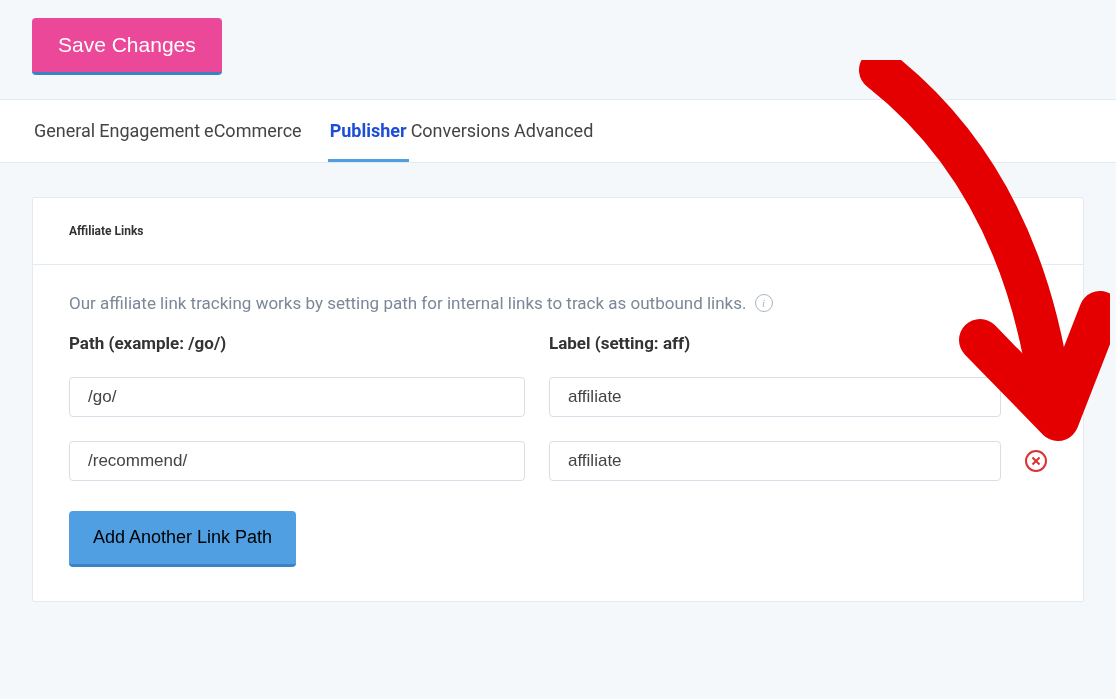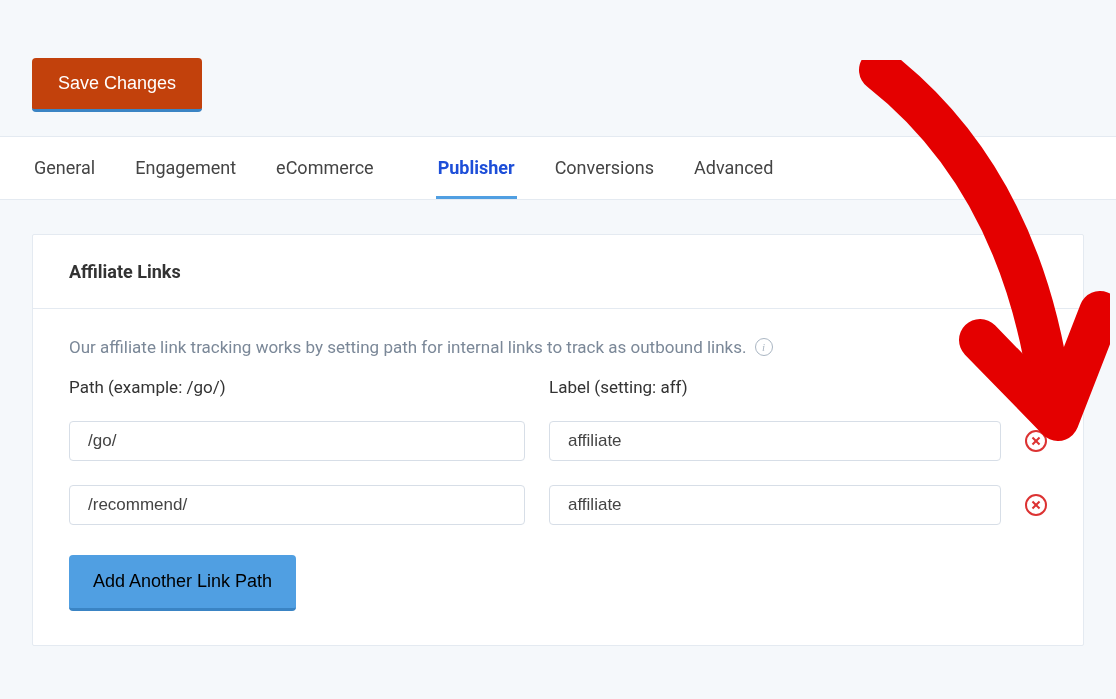--- a/index.html
+++ b/index.html
@@ -30,36 +30,34 @@
     height: 58px;
   }
   .brand-text {
     font-size: 32px;
     font-weight: 700;
     color: #475b72;
     letter-spacing: -0.5px;
   }
   .brand-text .light { font-weight: 400; color: #6d7f93; }
   .save-btn {
-    background: #c2410c;
+    background: #ec4899;
     color: #fff;
     border: none;
     border-bottom: 3px solid #3a84c4;
     border-radius: 4px;
     padding: 15px 26px;
-    font-size: 18px;
-    cursor: pointer;
-    margin-top: 40px;
+    font-size: 21px;
+    cursor: pointer;
   }
   .tabs {
     display: flex;
     background: #fff;
     border-bottom: 1px solid #e4eaf1;
     padding: 0 32px;
-    gap: 36px;
   }
   .tab {
     padding: 20px 2px 18px 2px;
     font-size: 18px;
     color: #444;
     cursor: pointer;
     border-bottom: 3px solid transparent;
   }
   .tab.active {
     color: #1d4ed8;
@@ -71,21 +69,21 @@
     margin: 34px 32px 0 32px;
     background: #fff;
     border: 1px solid #e4eaf1;
     border-radius: 2px;
   }
   .panel-header {
     padding: 26px 36px;
     border-bottom: 1px solid #e4eaf1;
   }
   .panel-title {
-    font-size: 18px;
+    font-size: 12px;
     font-weight: 700;
     color: #333;
   }
   .panel-body {
     padding: 28px 36px 34px 36px;
   }
   .help-text {
     font-size: 17px;
     color: #7b8898;
     display: flex;
@@ -107,21 +105,21 @@
   }
   .cols {
     display: flex;
     gap: 24px;
     margin-bottom: 14px;
   }
   .col-path { flex: 0 0 456px; }
   .col-label { flex: 1; }
   .col-head {
     font-size: 17px;
-    font-weight: 400;
+    font-weight: 700;
     color: #333;
   }
   .rows { }
   .row {
     display: flex;
     align-items: center;
     gap: 24px;
     margin-top: 24px;
   }
   .row input[type="text"] {

